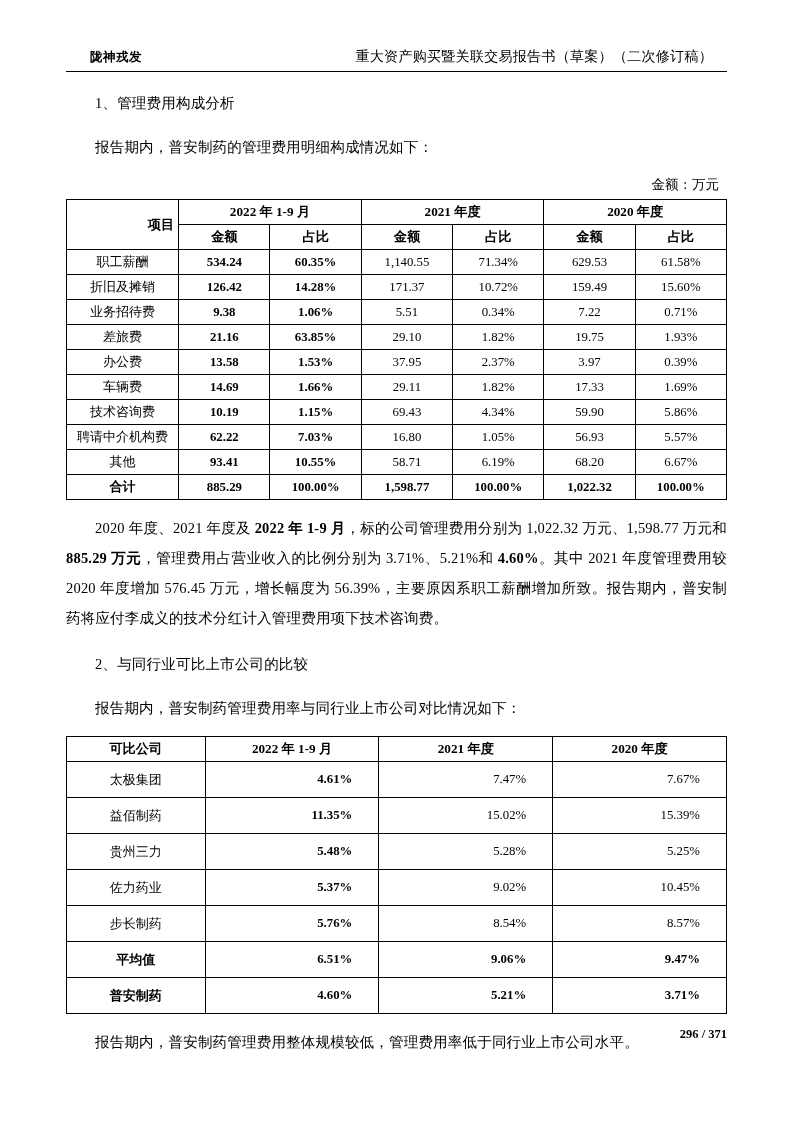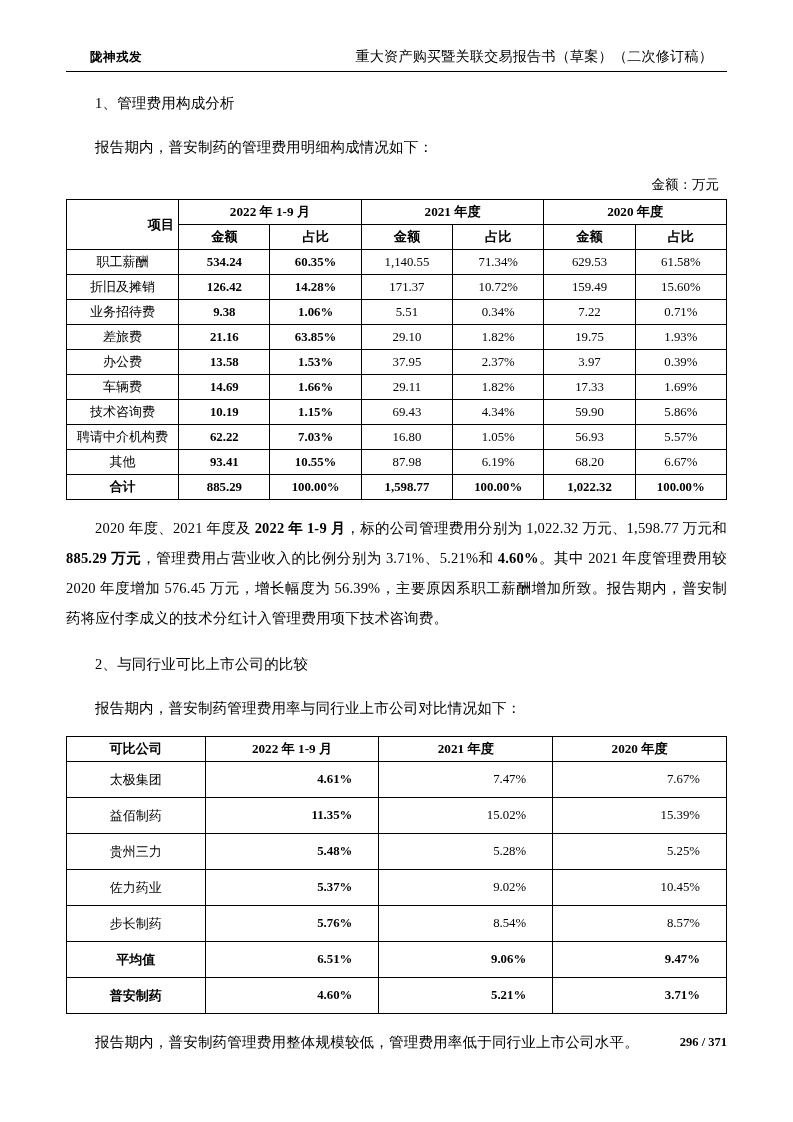--- a/index.html
+++ b/index.html
@@ -88,21 +88,21 @@
   table.t2 { margin-top: 6px; }
   table.t2 th { font-size: 13.2px; margin-top: 20px; }
   table.t2 td { height: 36px; }
   table.t2 .lbl { font-size: 13px; }
   table.t2 .valcell { text-align: right; padding-right: 26px; }
   table.t2 .emph { font-weight: bold; }
   
   .footer {
     position: absolute;
     right: 66px;
-    bottom: 72px;
+    bottom: 80px;
     font-size: 12.5px;
     font-weight: bold;
   }
 </style>
 </head>
 <body>
 
 <div class="page">
 
   <div class="header">
@@ -203,21 +203,21 @@
         <td class="num bold">7.03%</td>
         <td class="num">16.80</td>
         <td class="num">1.05%</td>
         <td class="num">56.93</td>
         <td class="num">5.57%</td>
       </tr>
       <tr>
         <td class="row-label">其他</td>
         <td class="num bold">93.41</td>
         <td class="num bold">10.55%</td>
-        <td class="num">87.98</td>
+        <td class="num">58.71</td>
         <td class="num">6.19%</td>
         <td class="num">68.20</td>
         <td class="num">6.67%</td>
       </tr>
       <tr class="total-row">
         <td class="row-label">合计</td>
         <td class="num">885.29</td>
         <td class="num">100.00%</td>
         <td class="num">1,598.77</td>
         <td class="num">100.00%</td>

